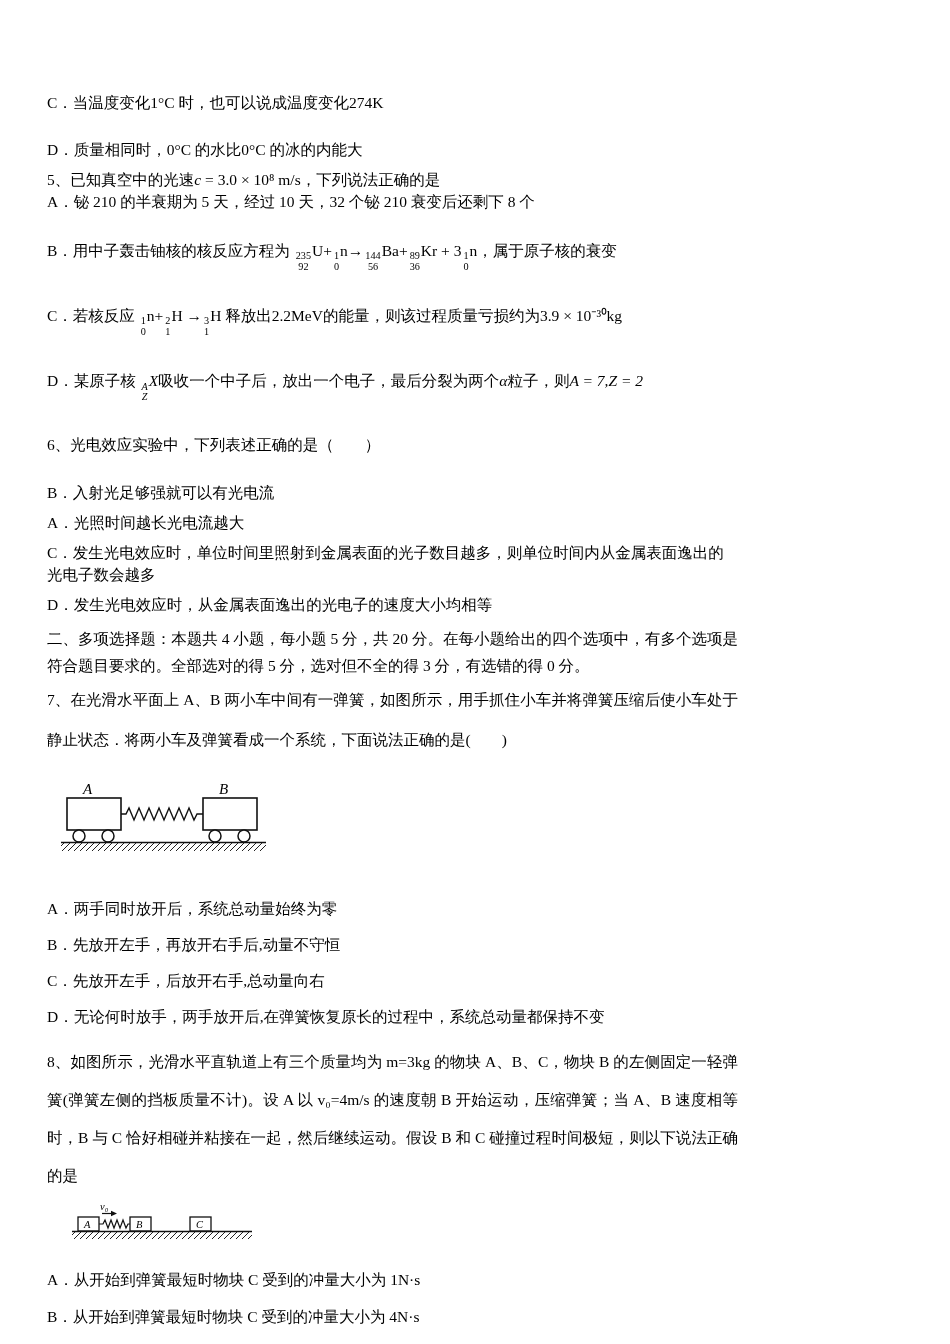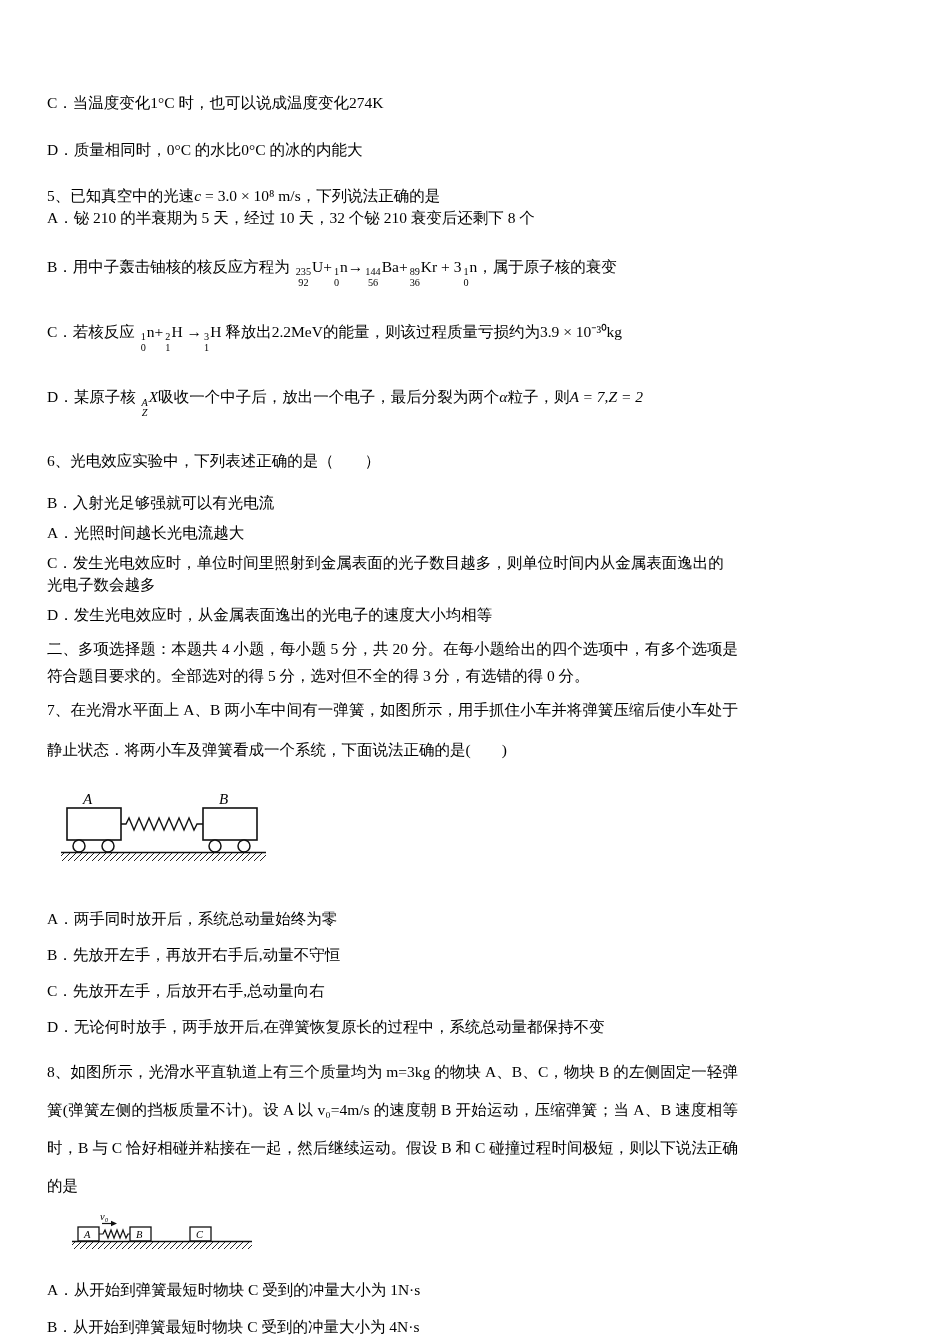--- a/index.html
+++ b/index.html
@@ -48,21 +48,21 @@
     background: #2a2a2a;
     border-radius: 1px;
   }
 </style>
 </head>
 <body>
 
 <div class="page">
 
   <div class="line" style="margin-bottom:25px"><span>C．当温度变化1°C 时，也可以说成温度变化274K</span></div>
-  <div class="line" style="margin-bottom:24px"><span>D．质量相同时，0°C 的水比0°C 的冰的内能大</span></div>
+  <div class="line" style="margin-bottom:8px"><span>D．质量相同时，0°C 的水比0°C 的冰的内能大</span></div>
 
   <div class="line" style=""><span>5、已知真空中的光速</span><span class="fvar">c</span><span class="formula"> = 3.0 × 10⁸ m/s</span><span>，下列说法正确的是</span></div>
 
   <div class="line" style="margin-bottom:27px"><span>A．铋 210 的半衰期为 5 天，经过 10 天，32 个铋 210 衰变后还剩下 8 个</span></div>
 
   <div class="line" style="margin-bottom:32px"><span>B．用中子轰击铀核的核反应方程为 </span><span class="formula"><span class="ss">
           <span>235</span>
           <span>92</span>
         </span>U+<span class="ss">
           <span>1</span>
@@ -87,21 +87,21 @@
         </span>H →<span class="ss">
           <span>3</span>
           <span>1</span>
         </span>H </span><span>释放出</span><span class="formula">2.2MeV</span><span>的能量，则该过程质量亏损约为</span><span class="formula">3.9 × 10⁻³⁰kg</span></div>
 
   <div class="line" style="margin-bottom:31px"><span>D．某原子核 </span><span class="formula fvar"><span class="ss">
           <span>A</span>
           <span>Z</span>
         </span>X</span><span>吸收一个中子后，放出一个电子，最后分裂为两个</span><span class="fvar">α</span><span>粒子，则</span><span class="fvar">A = 7,Z = 2</span></div>
 
-  <div class="line" style="margin-bottom:20px"><span>6、光电效应实验中，下列表述正确的是（　　）</span></div>
+  <div class="line" style="margin-bottom:26px"><span>6、光电效应实验中，下列表述正确的是（　　）</span></div>
   <div class="line" style="margin-bottom:8px"><span>B．入射光足够强就可以有光电流</span></div>
   <div class="line" style="margin-bottom:8px"><span>A．光照时间越长光电流越大</span></div>
   <div class="line" style="margin-bottom:8px"><span>C．发生光电效应时，单位时间里照射到金属表面的光子数目越多，则单位时间内从金属表面逸出的光电子数会越多</span></div>
   <div class="line" style="margin-bottom:10px"><span>D．发生光电效应时，从金属表面逸出的光电子的速度大小均相等</span></div>
 
   <div class="line sect"><span>二、多项选择题：本题共 4 小题，每小题 5 分，共 20 分。在每小题给出的四个选项中，有多个选项是符合题目要求的。全部选对的得 5 分，选对但不全的得 3 分，有选错的得 0 分。</span></div>
 
   <div class="line stem-wrap7"><span>7、在光滑水平面上 A、B 两小车中间有一弹簧，如图所示，用手抓住小车并将弹簧压缩后使小车处于静止状态．将两小车及弹簧看成一个系统，下面说法正确的是(　　)</span></div>
 
   <div class="figwrap1">

